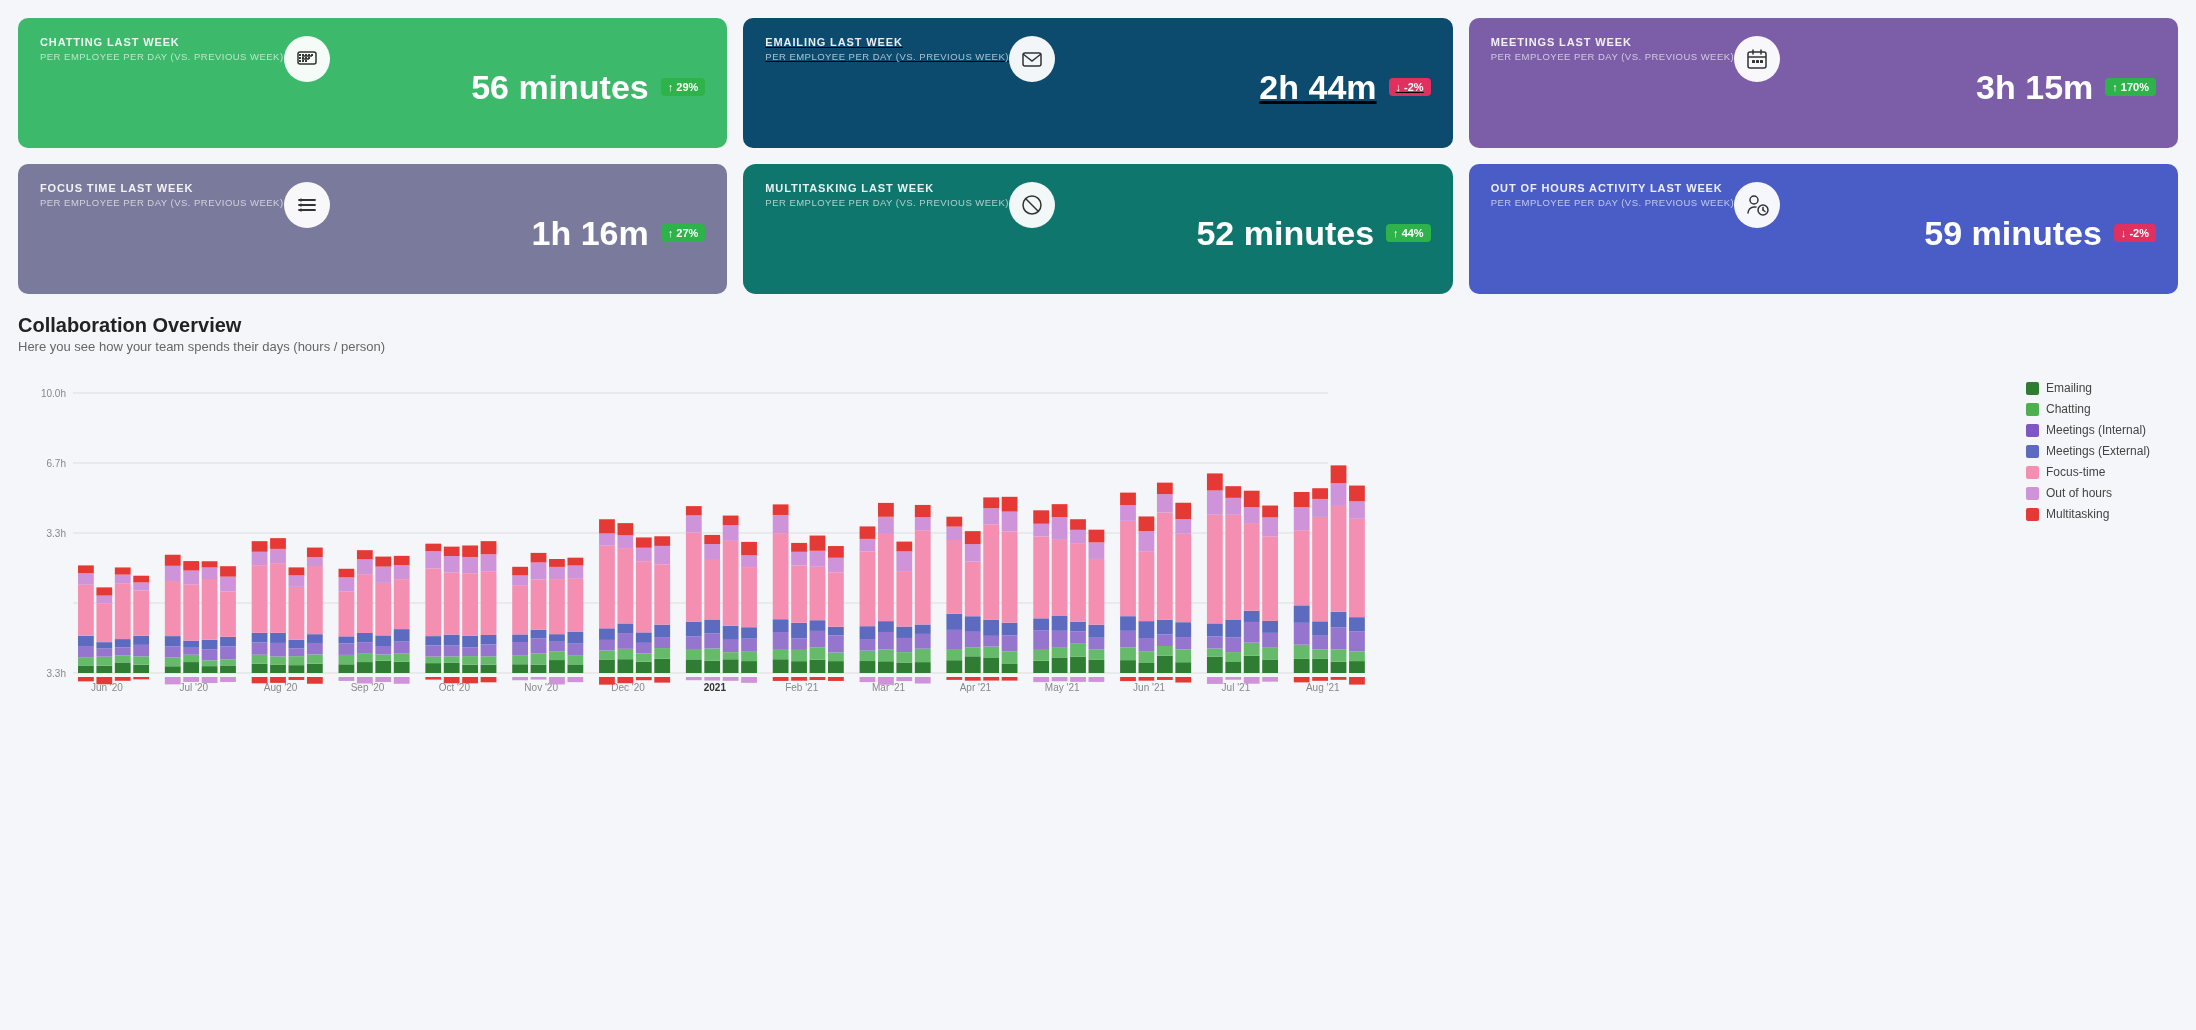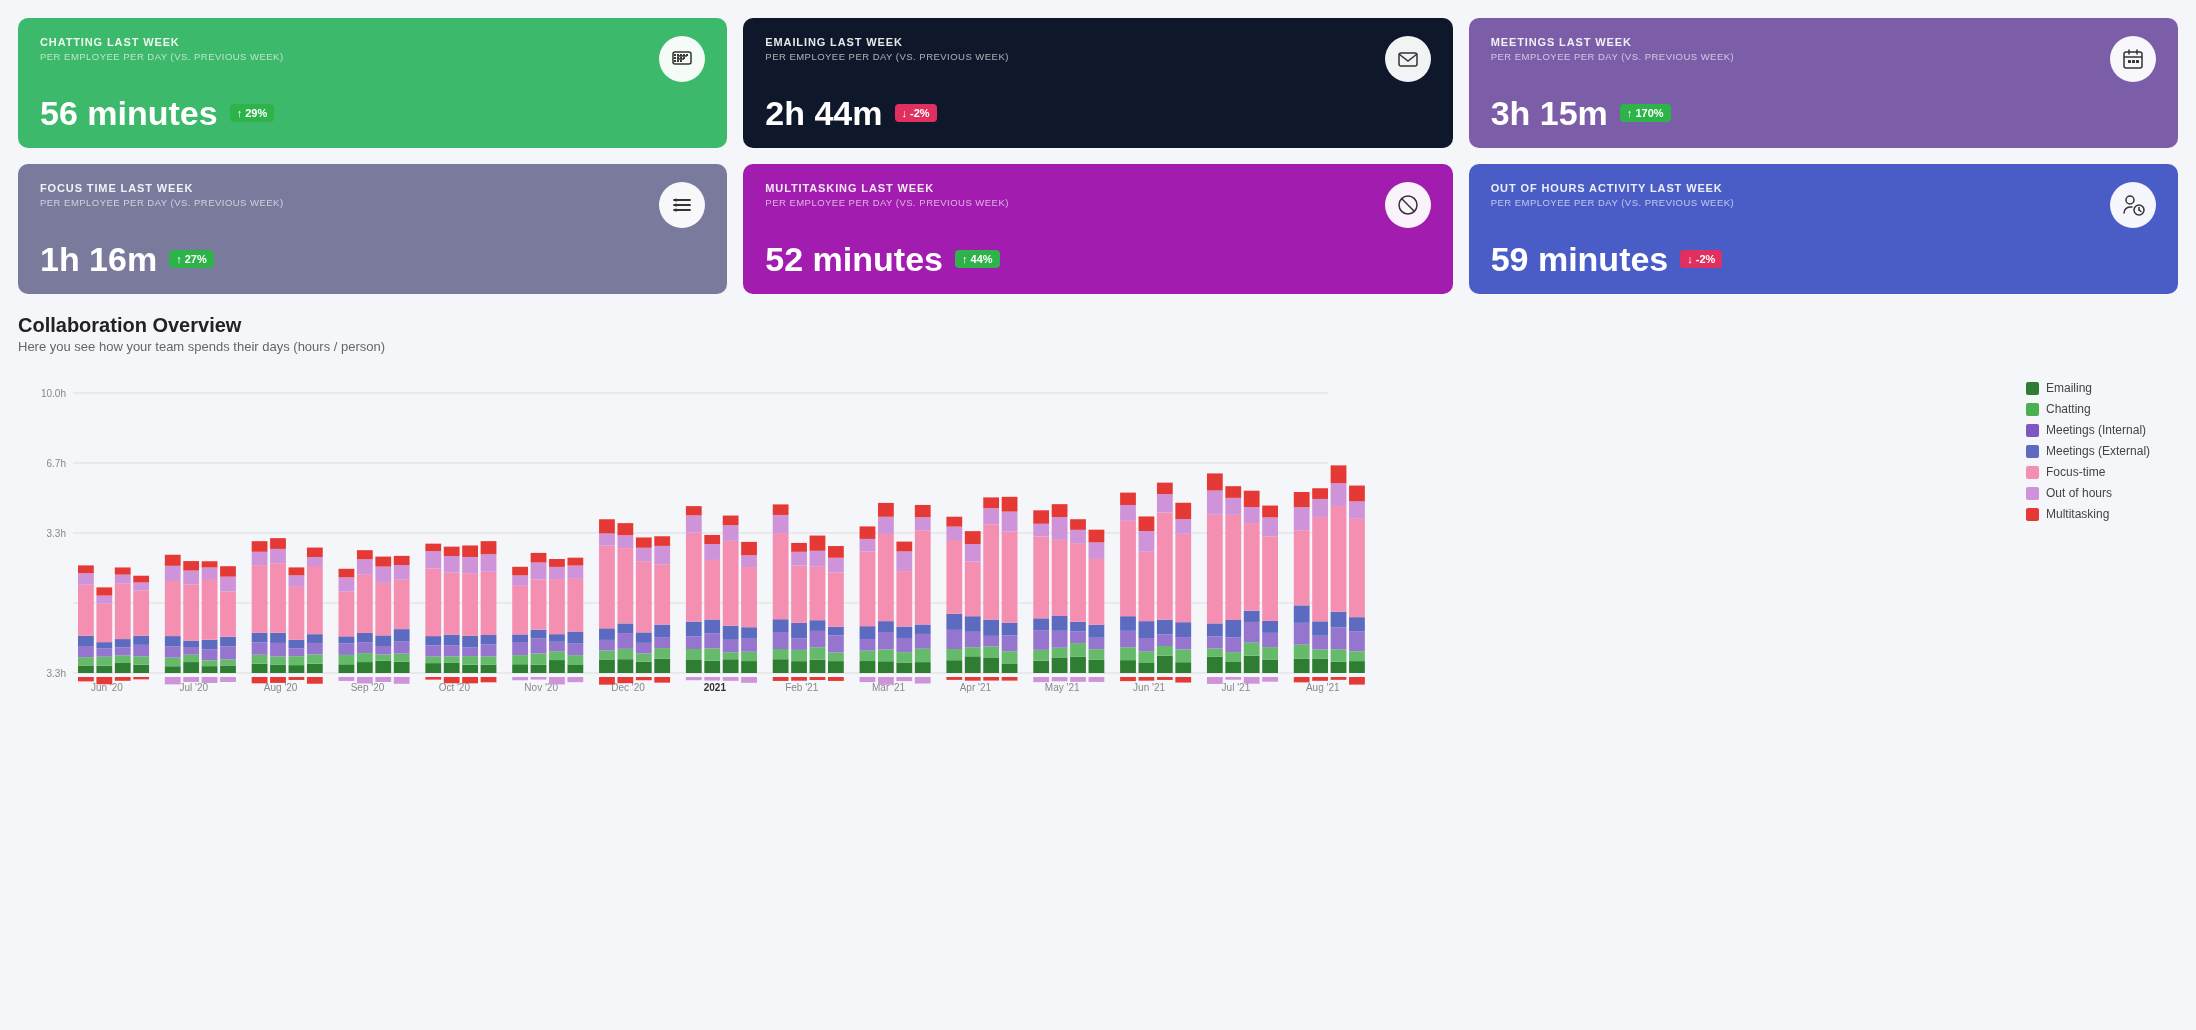--- a/index.html
+++ b/index.html
@@ -16,29 +16,29 @@
       gap: 16px;
       margin-bottom: 16px;
     }
 
     .card {
       border-radius: 10px;
       padding: 18px 22px 18px 22px;
       position: relative;
       min-height: 130px;
       display: flex;
-      flex-direction: column;
+      flex-direction: row;
       justify-content: space-between;
     }
 
     .card-chatting { background: #3cb96a; }
-    .card-emailing { background: #0f172a; }
+    .card-emailing { background: #0c4a6e; text-decoration: underline; }
     .card-meetings { background: #7b5ea7; }
     .card-focus    { background: #7a7a9d; }
-    .card-multitask { background: #a21caf; }
+    .card-multitask { background: #0f766e; border-radius: 13px; }
     .card-outofhours { background: #4a5dc7; }
 
     .card-header {
       display: flex;
       justify-content: space-between;
       align-items: flex-start;
     }
 
     .card-title-block {}
     .card-title {

